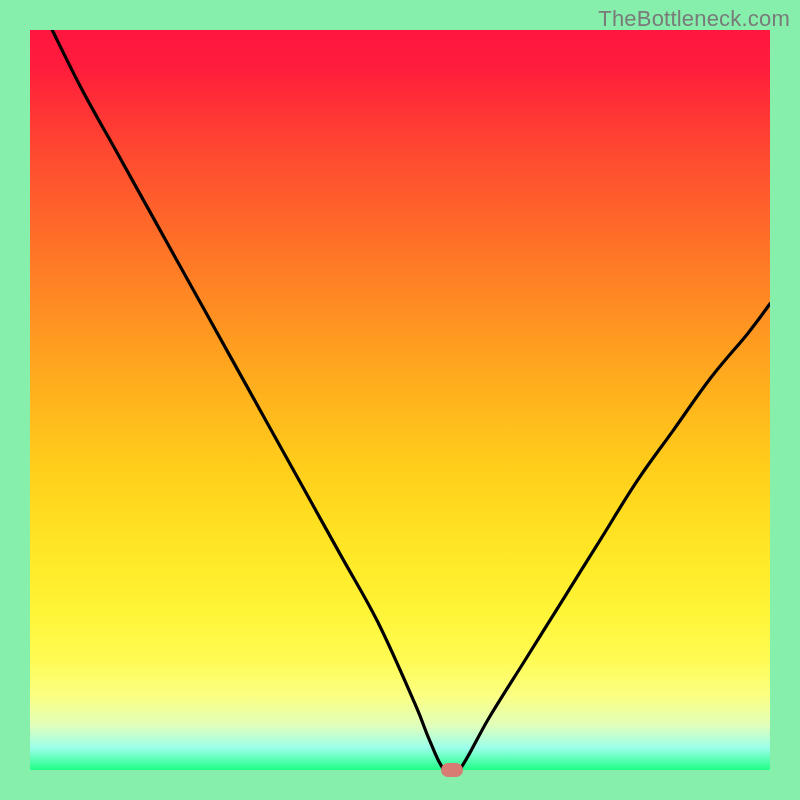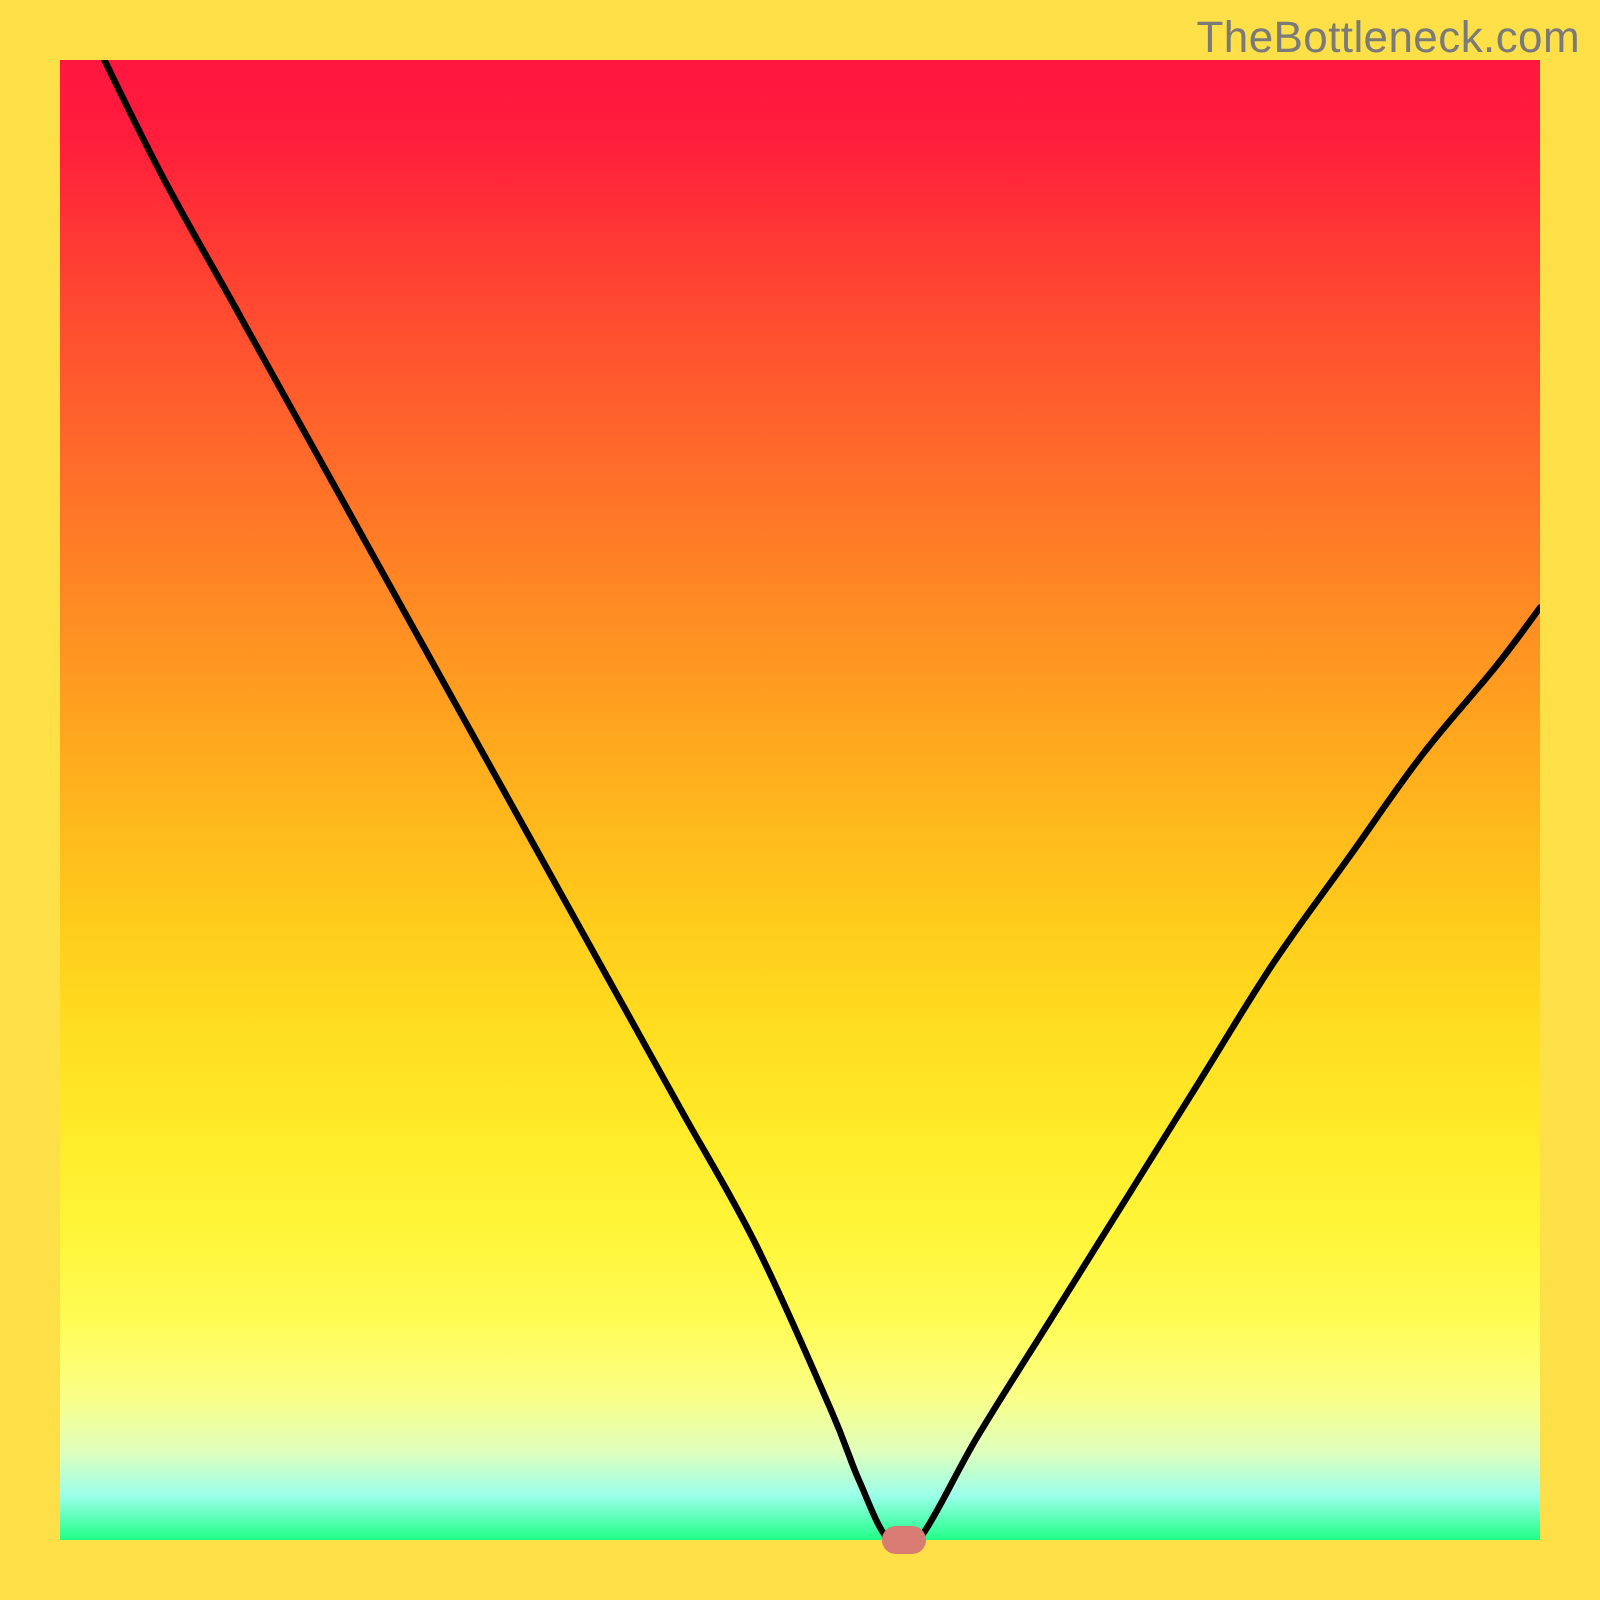--- a/index.html
+++ b/index.html
@@ -7,21 +7,21 @@
     padding: 0;
     width: 800px;
     height: 800px;
     background: #000;
     overflow: hidden;
   }
   .frame {
     position: relative;
     width: 800px;
     height: 800px;
-    background: #fde047;
+    background: #86efac;
   }
   .plot-area {
     position: absolute;
     left: 30px;
     top: 30px;
     width: 740px;
     height: 740px;
     background: linear-gradient(to bottom,
       #ff173f 0%,
       #ff1c3c 5%,

